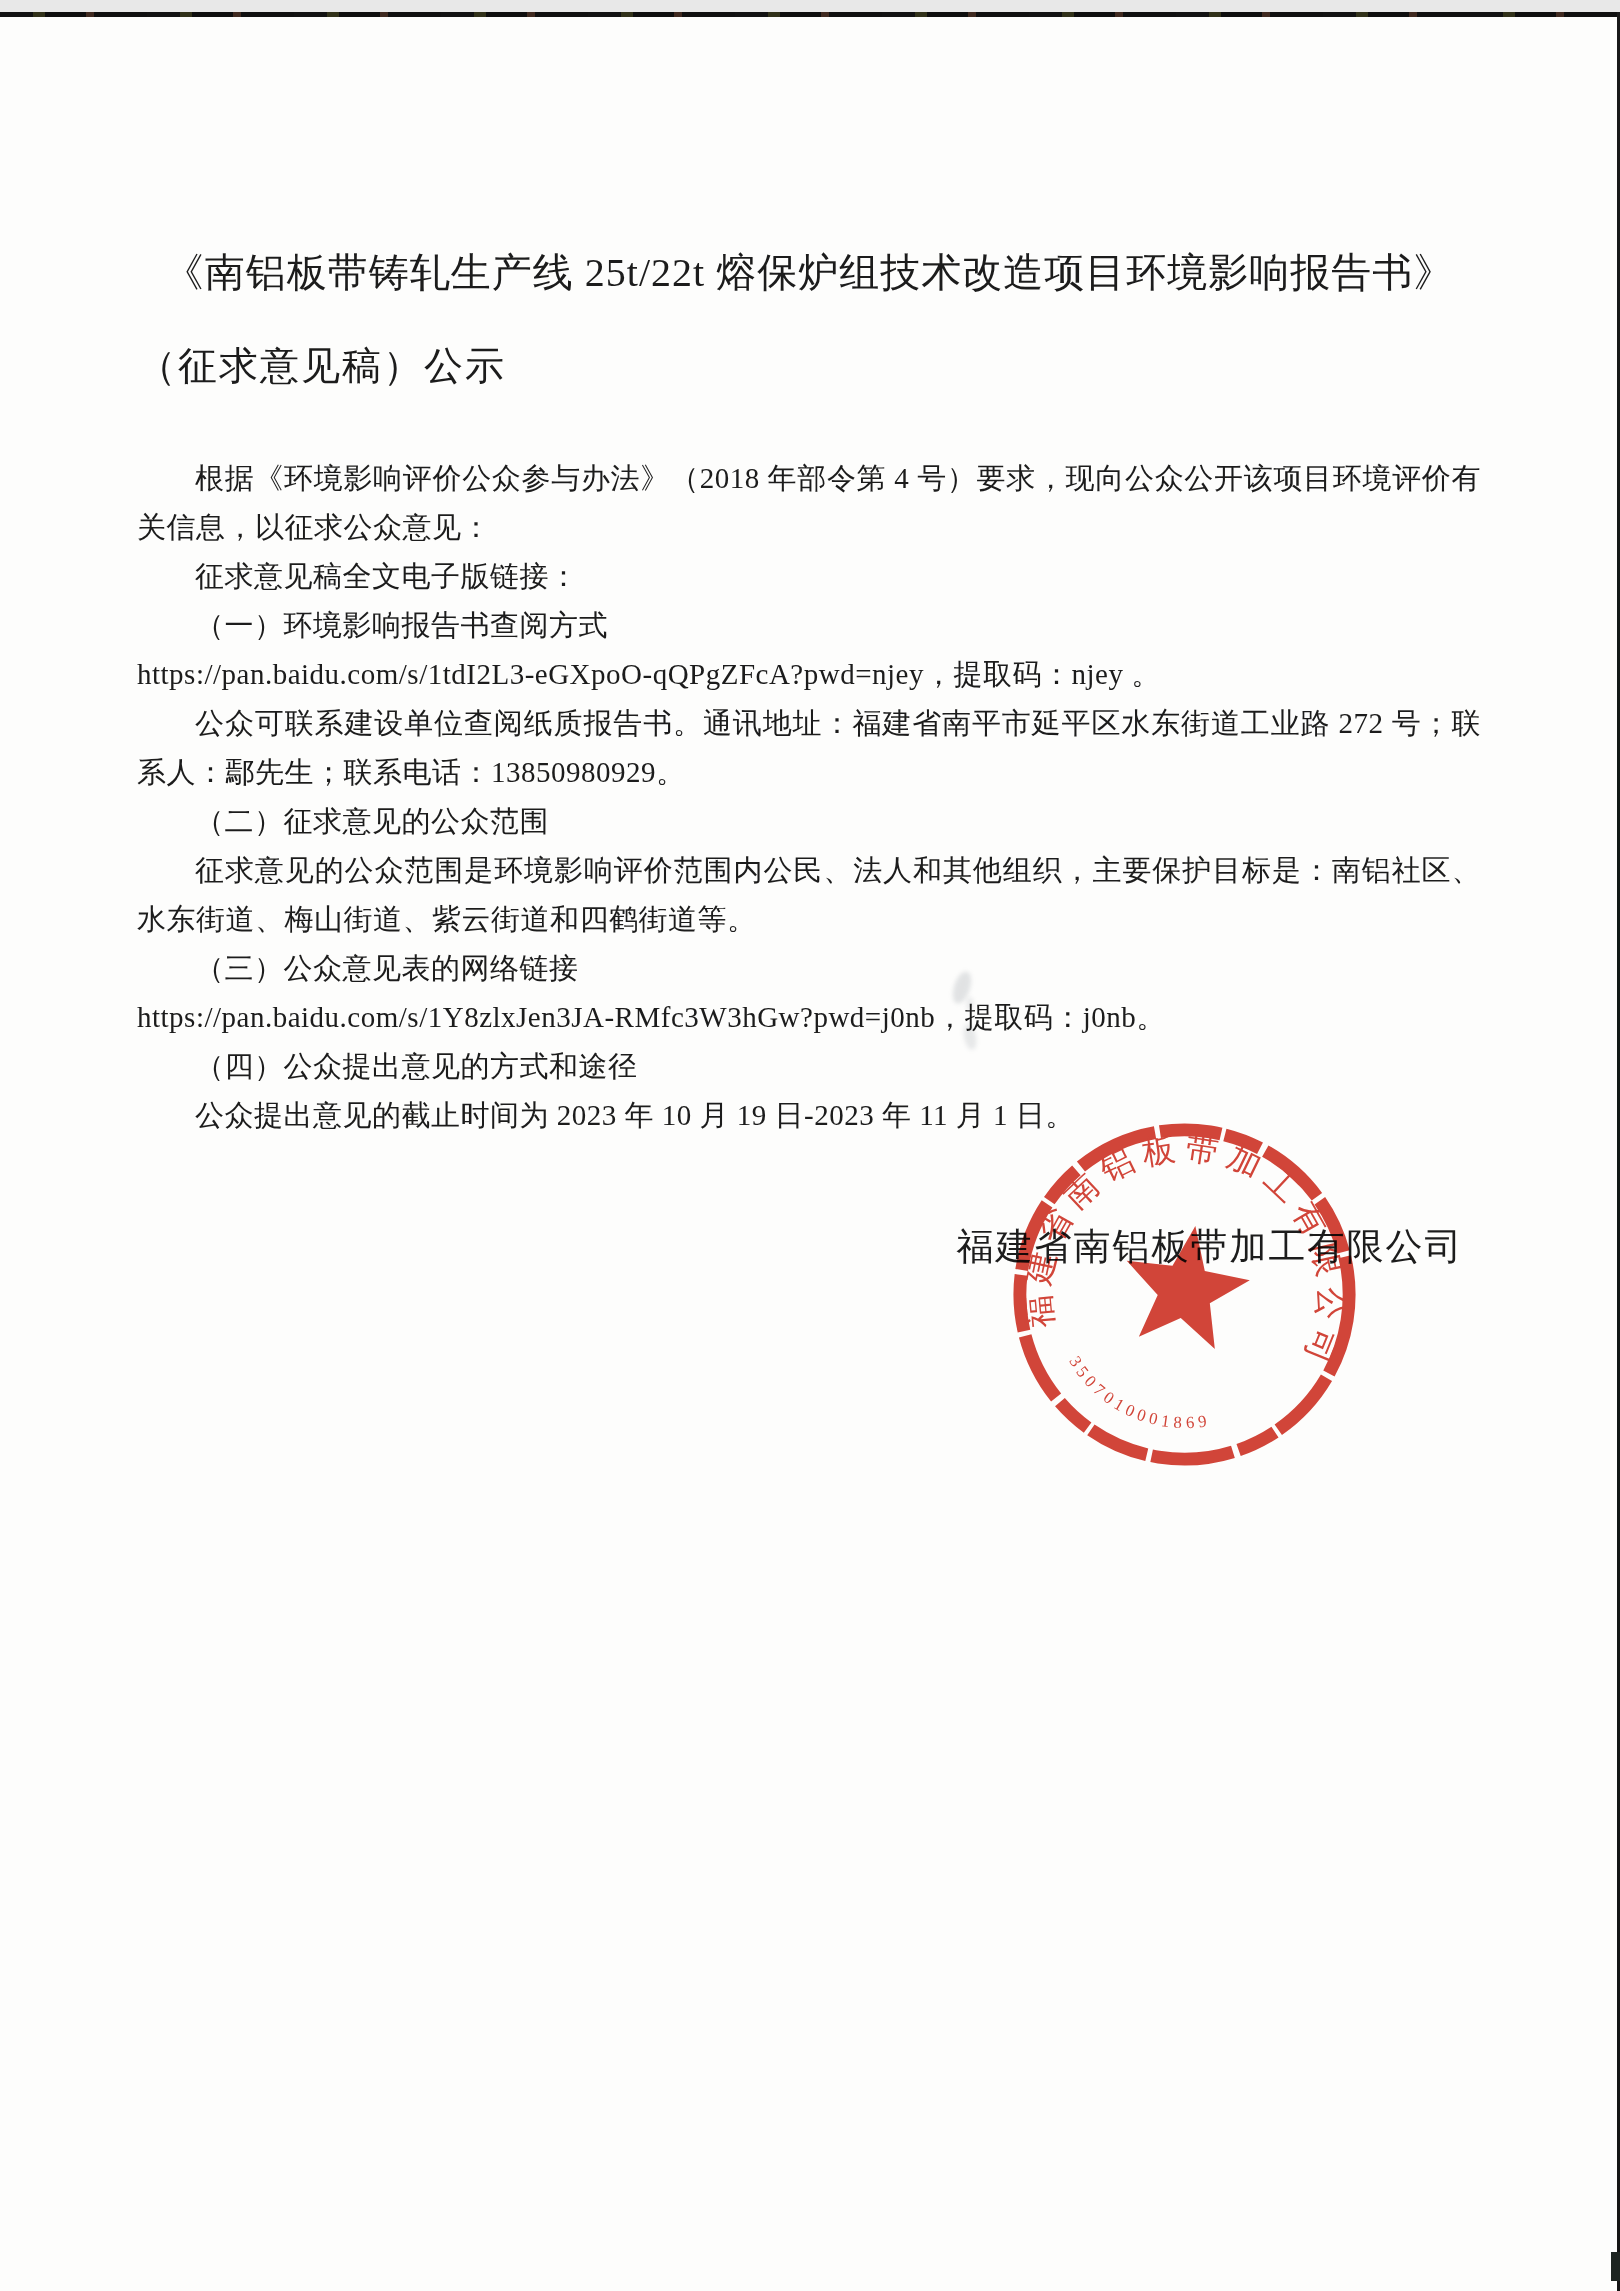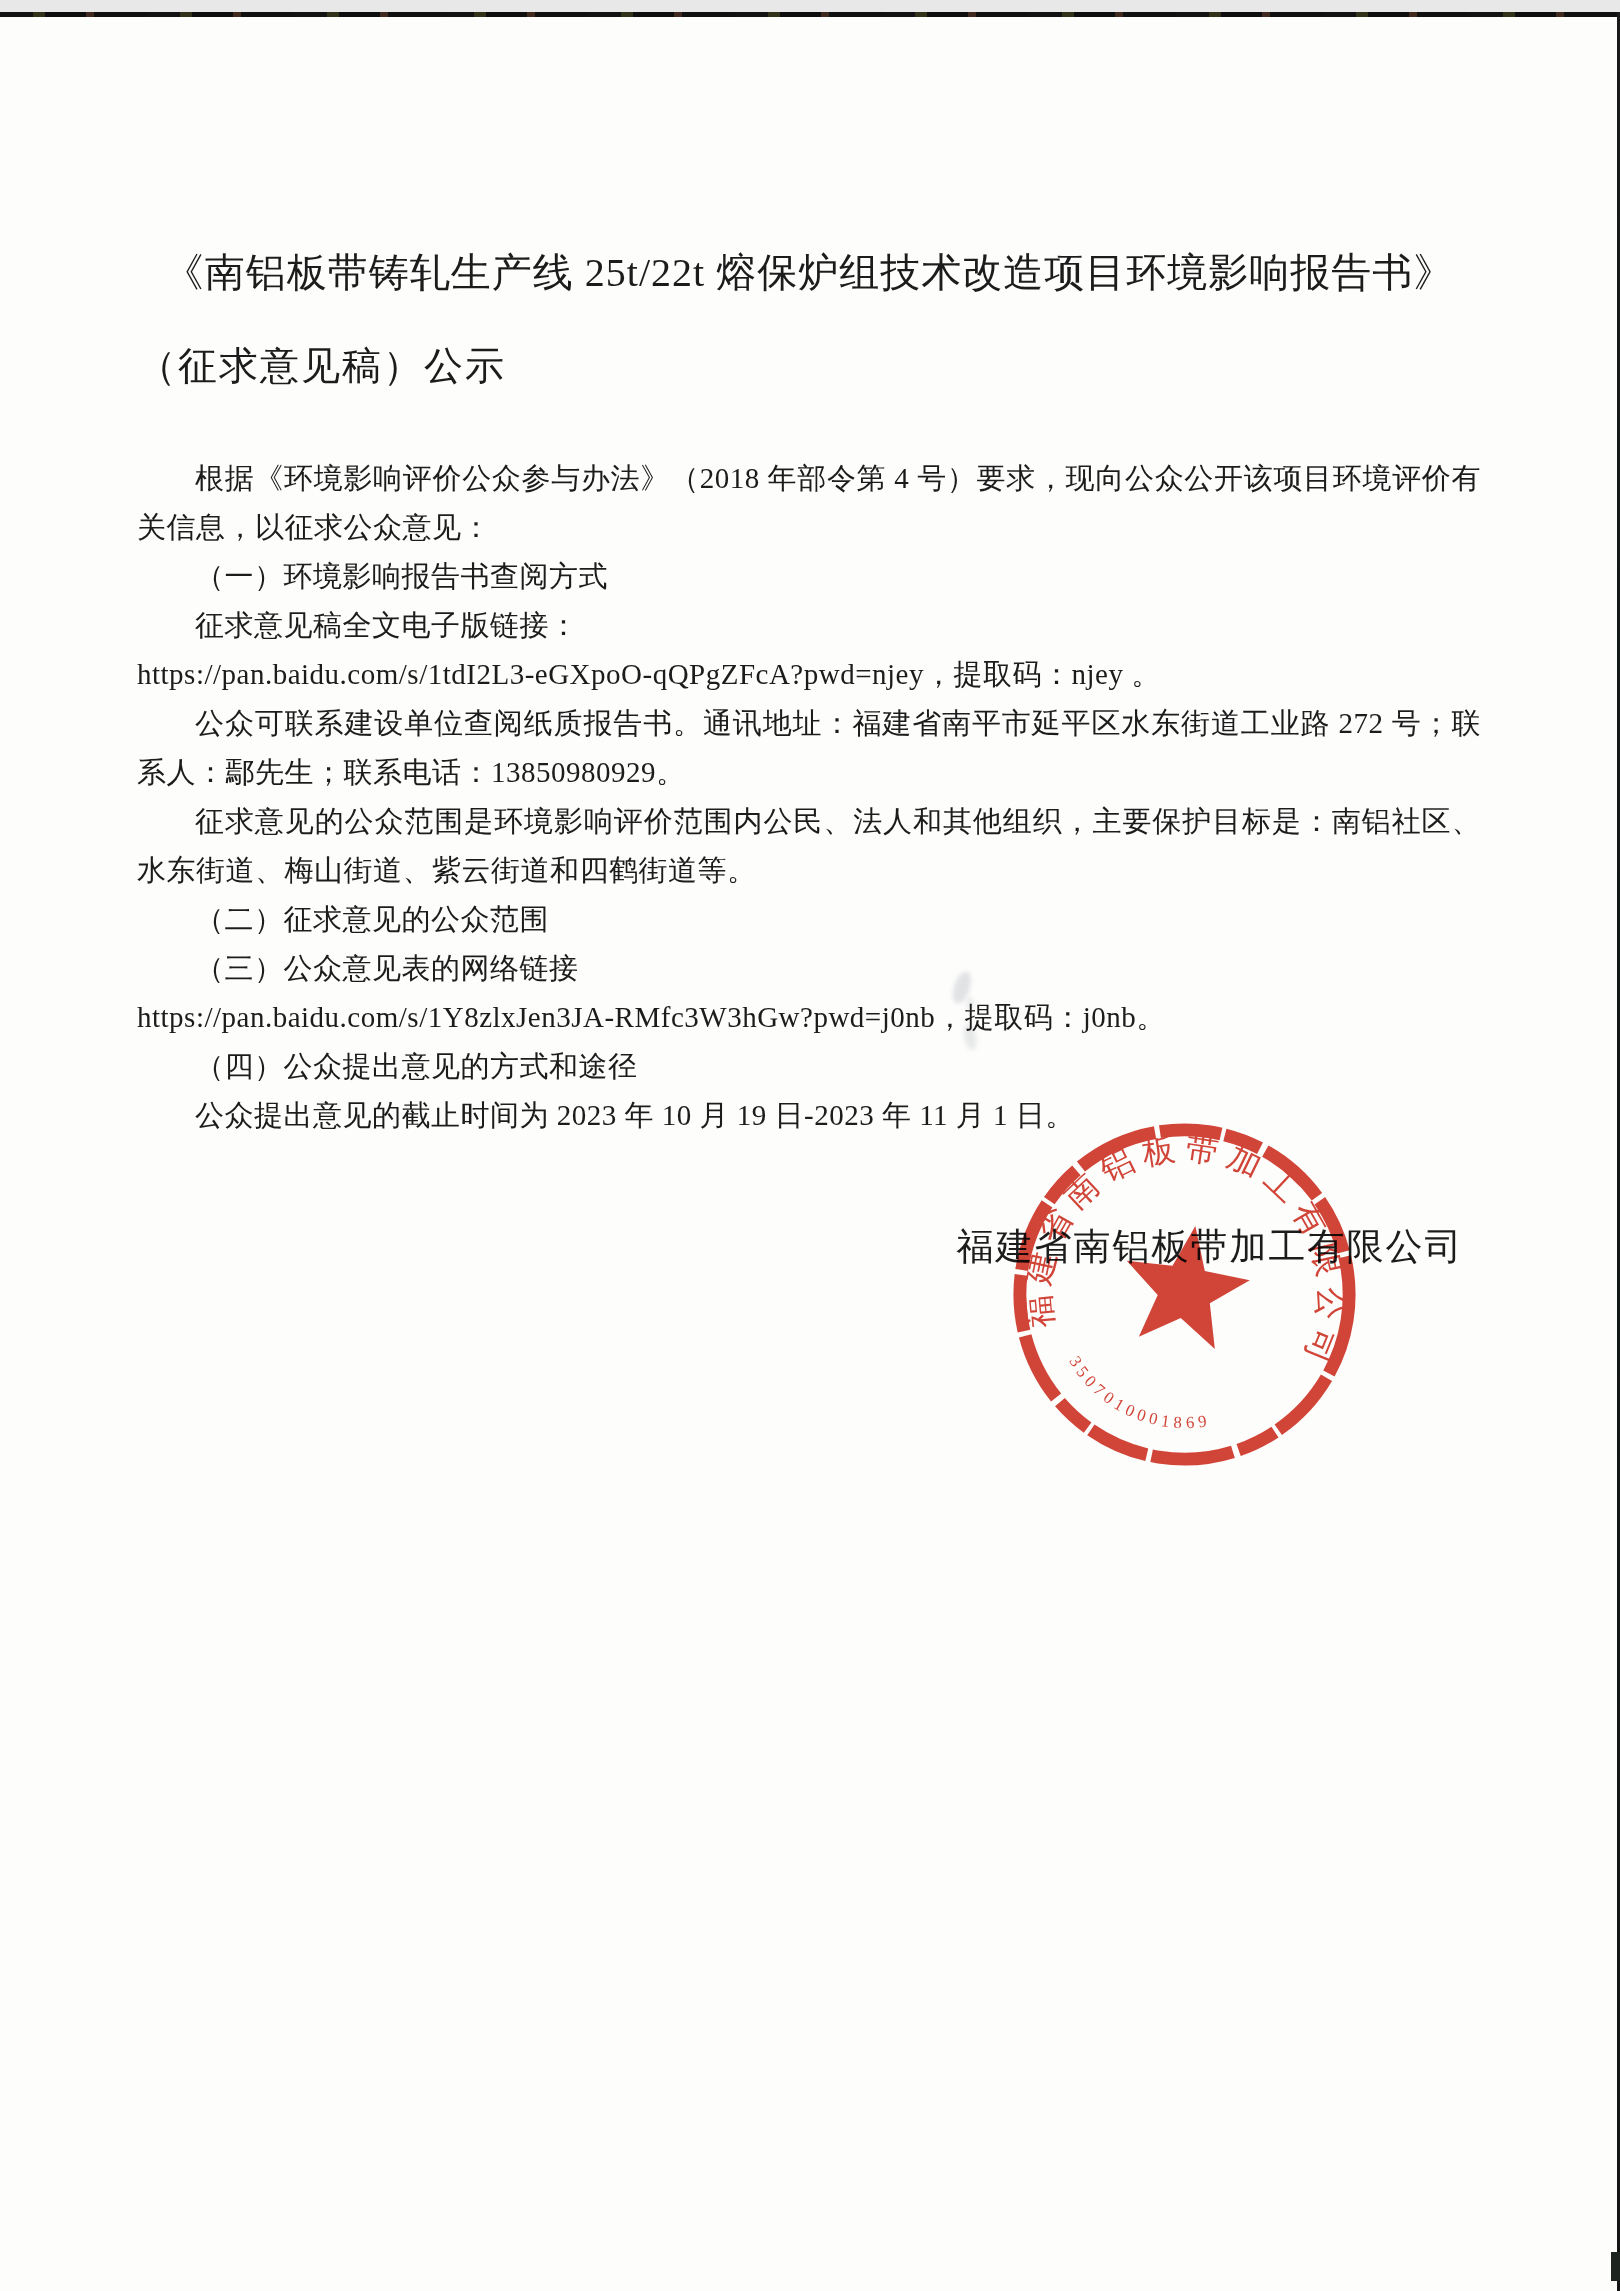--- a/index.html
+++ b/index.html
@@ -81,26 +81,26 @@
   <div class="smudge s1"></div>
   <div class="smudge s2"></div>
   <div class="smudge s3"></div>
 
   <div class="doc">
     <h1 class="title">《南铝板带铸轧生产线 25t/22t 熔保炉组技术改造项目环境影响报告书》</h1>
     <h2 class="subtitle">（征求意见稿）公示</h2>
 
     <div class="body-text">
       <p class="pi">根据《环境影响评价公众参与办法》（2018 年部令第 4 号）要求，现向公众公开该项目环境评价有关信息，以征求公众意见：</p>
+      <p class="pi">征求意见稿全文电子版链接：</p>
       <p class="pi">（一）环境影响报告书查阅方式</p>
-      <p class="pi">征求意见稿全文电子版链接：</p>
       <p>https://pan.baidu.com/s/1tdI2L3-eGXpoO-qQPgZFcA?pwd=njey，提取码：njey 。</p>
       <p class="pi">公众可联系建设单位查阅纸质报告书。通讯地址：福建省南平市延平区水东街道工业路 272 号；联系人：鄢先生；联系电话：13850980929。</p>
+      <p class="pi">（二）征求意见的公众范围</p>
       <p class="pi">征求意见的公众范围是环境影响评价范围内公民、法人和其他组织，主要保护目标是：南铝社区、水东街道、梅山街道、紫云街道和四鹤街道等。</p>
-      <p class="pi">（二）征求意见的公众范围</p>
       <p class="pi">（三）公众意见表的网络链接</p>
       <p>https://pan.baidu.com/s/1Y8zlxJen3JA-RMfc3W3hGw?pwd=j0nb，提取码：j0nb。</p>
       <p class="pi">（四）公众提出意见的方式和途径</p>
       <p class="pi">公众提出意见的截止时间为 2023 年 10 月 19 日-2023 年 11 月 1 日。</p>
     </div>
 
     <div class="signature">福建省南铝板带加工有限公司</div>
   </div>
 
   <div class="stamp">

